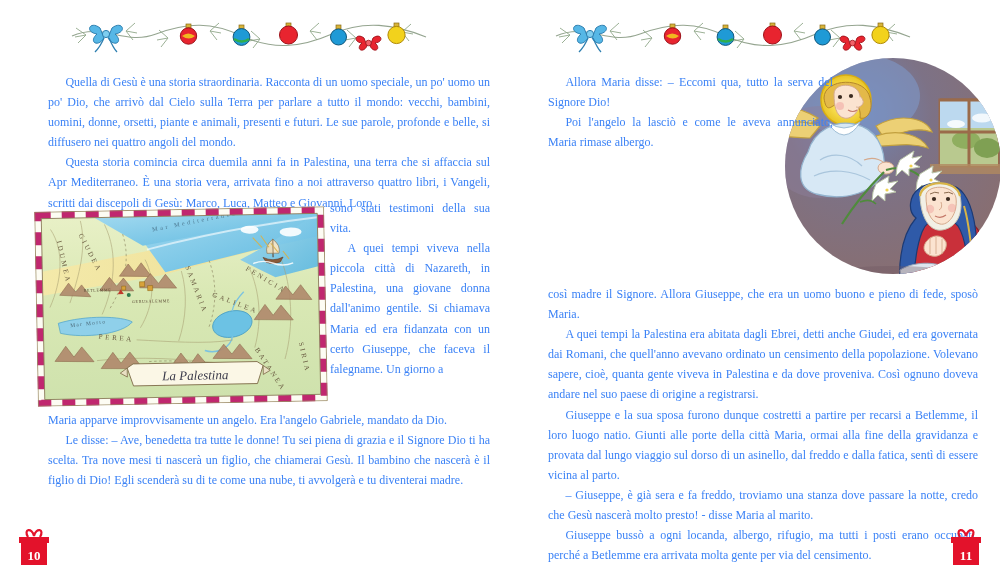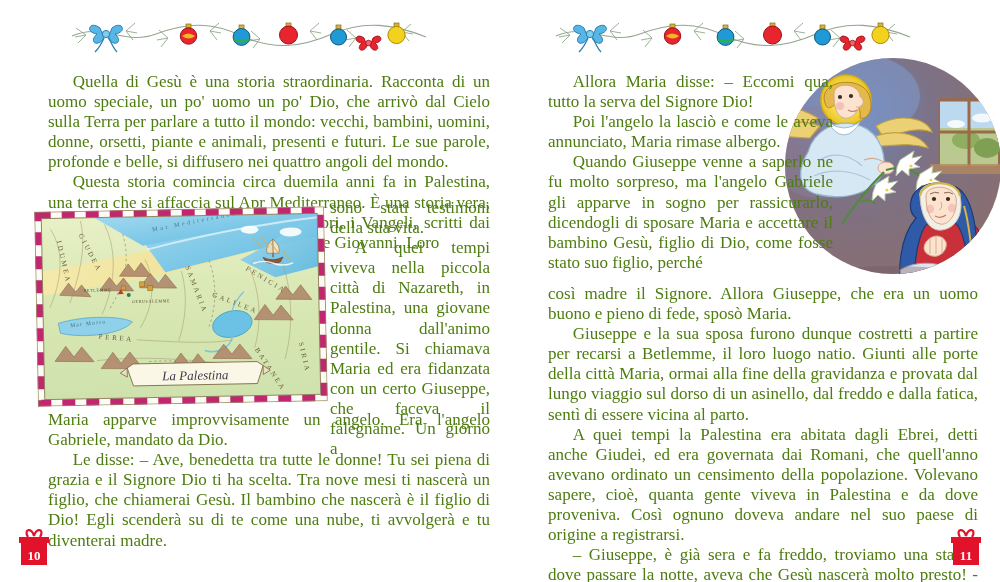--- a/index.html
+++ b/index.html
@@ -13,23 +13,23 @@
   .spread{position:absolute;inset:0;display:flex;}
   .page{position:relative;width:500px;height:582px;box-sizing:border-box;}
 
   
   .garland{position:absolute;top:12px;height:42px;}
   .garland svg{display:block;}
 
   
   .col{
     position:absolute;
-    font-size:17px;
+    font-size:12px;
     line-height:20.1px;
-    color:#4d7c0f;
+    color:#3b82f6;
     text-align:justify;
     text-justify:inter-word;
     -webkit-hyphens:none;hyphens:none;
   }
   .col p{margin:0;text-indent:1.45em;}
   .col p.noind{text-indent:0;}
 
   
   .L-top{left:48px;top:72px;width:442px;}
   .L-narrow{left:330px;top:198px;width:160px;}
@@ -453,28 +453,27 @@
           </g>
 
           <ellipse cx="113" cy="226" rx="90" ry="16" fill="#6e5561" opacity=".35"></ellipse>
         </g>
       </svg>
     </div>
 
     <div class="col R-narrow">
       <p>Allora Maria disse: – Eccomi qua, tutto la serva del Signore Dio!</p>
       <p>Poi l'angelo la lasciò e come le aveva annunciato, Maria rimase albergo.</p>
-      <p>Quando Giuseppe venne a saperlo ne fu molto sorpreso, ma l'angelo Gabriele gli apparve in sogno per rassicurarlo, dicendogli di sposare Maria e accettare il bambino Gesù, figlio di Dio, come fosse stato suo figlio, perché</p>
     </div>
 
     <div class="col R-bottom">
       <p class="noind">così madre il Signore. Allora Giuseppe, che era un uomo buono e pieno di fede, sposò Maria.</p>
+      <p>A quei tempi la Palestina era abitata dagli Ebrei, detti anche Giudei, ed era governata dai Romani, che quell'anno avevano ordinato un censimento della popolazione. Volevano sapere, cioè, quanta gente viveva in Palestina e da dove proveniva. Così ognuno doveva andare nel suo paese di origine a registrarsi.</p>
       <p>Giuseppe e la sua sposa furono dunque costretti a partire per recarsi a Betlemme, il loro luogo natio. Giunti alle porte della città Maria, ormai alla fine della gravidanza e provata dal lungo viaggio sul dorso di un asinello, dal freddo e dalla fatica, sentì di essere vicina al parto.</p>
-      <p>A quei tempi la Palestina era abitata dagli Ebrei, detti anche Giudei, ed era governata dai Romani, che quell'anno avevano ordinato un censimento della popolazione. Volevano sapere, cioè, quanta gente viveva in Palestina e da dove proveniva. Così ognuno doveva andare nel suo paese di origine a registrarsi.</p>
-      <p>– Giuseppe, è già sera e fa freddo, troviamo una stanza dove passare la notte, aveva che Gesù nascerà molto presto! - disse Maria al marito.</p>
+      <p>– Giuseppe, è già sera e fa freddo, troviamo una stanza dove passare la notte, credo che Gesù nascerà molto presto! - disse Maria al marito.</p>
       <p>Giuseppe bussò a ogni locanda, albergo, rifugio, ma tutti i posti erano occupati, perché a Betlemme era arrivata molta gente per via del censimento.</p>
     </div>
 
     <div class="gift right">
       <svg viewBox="0 0 40 44" width="40" height="44" aria-hidden="true">
         <g>
           <path d="M14 11 C 9 3, 18 1, 20 10 C 22 1, 31 3, 26 11" fill="none" stroke="#e3122b" stroke-width="2.2"></path>
           <rect x="5" y="11" width="30" height="6" fill="#e3122b"></rect>
           <rect x="7" y="17" width="26" height="22" fill="#e3122b"></rect>
         </g>

